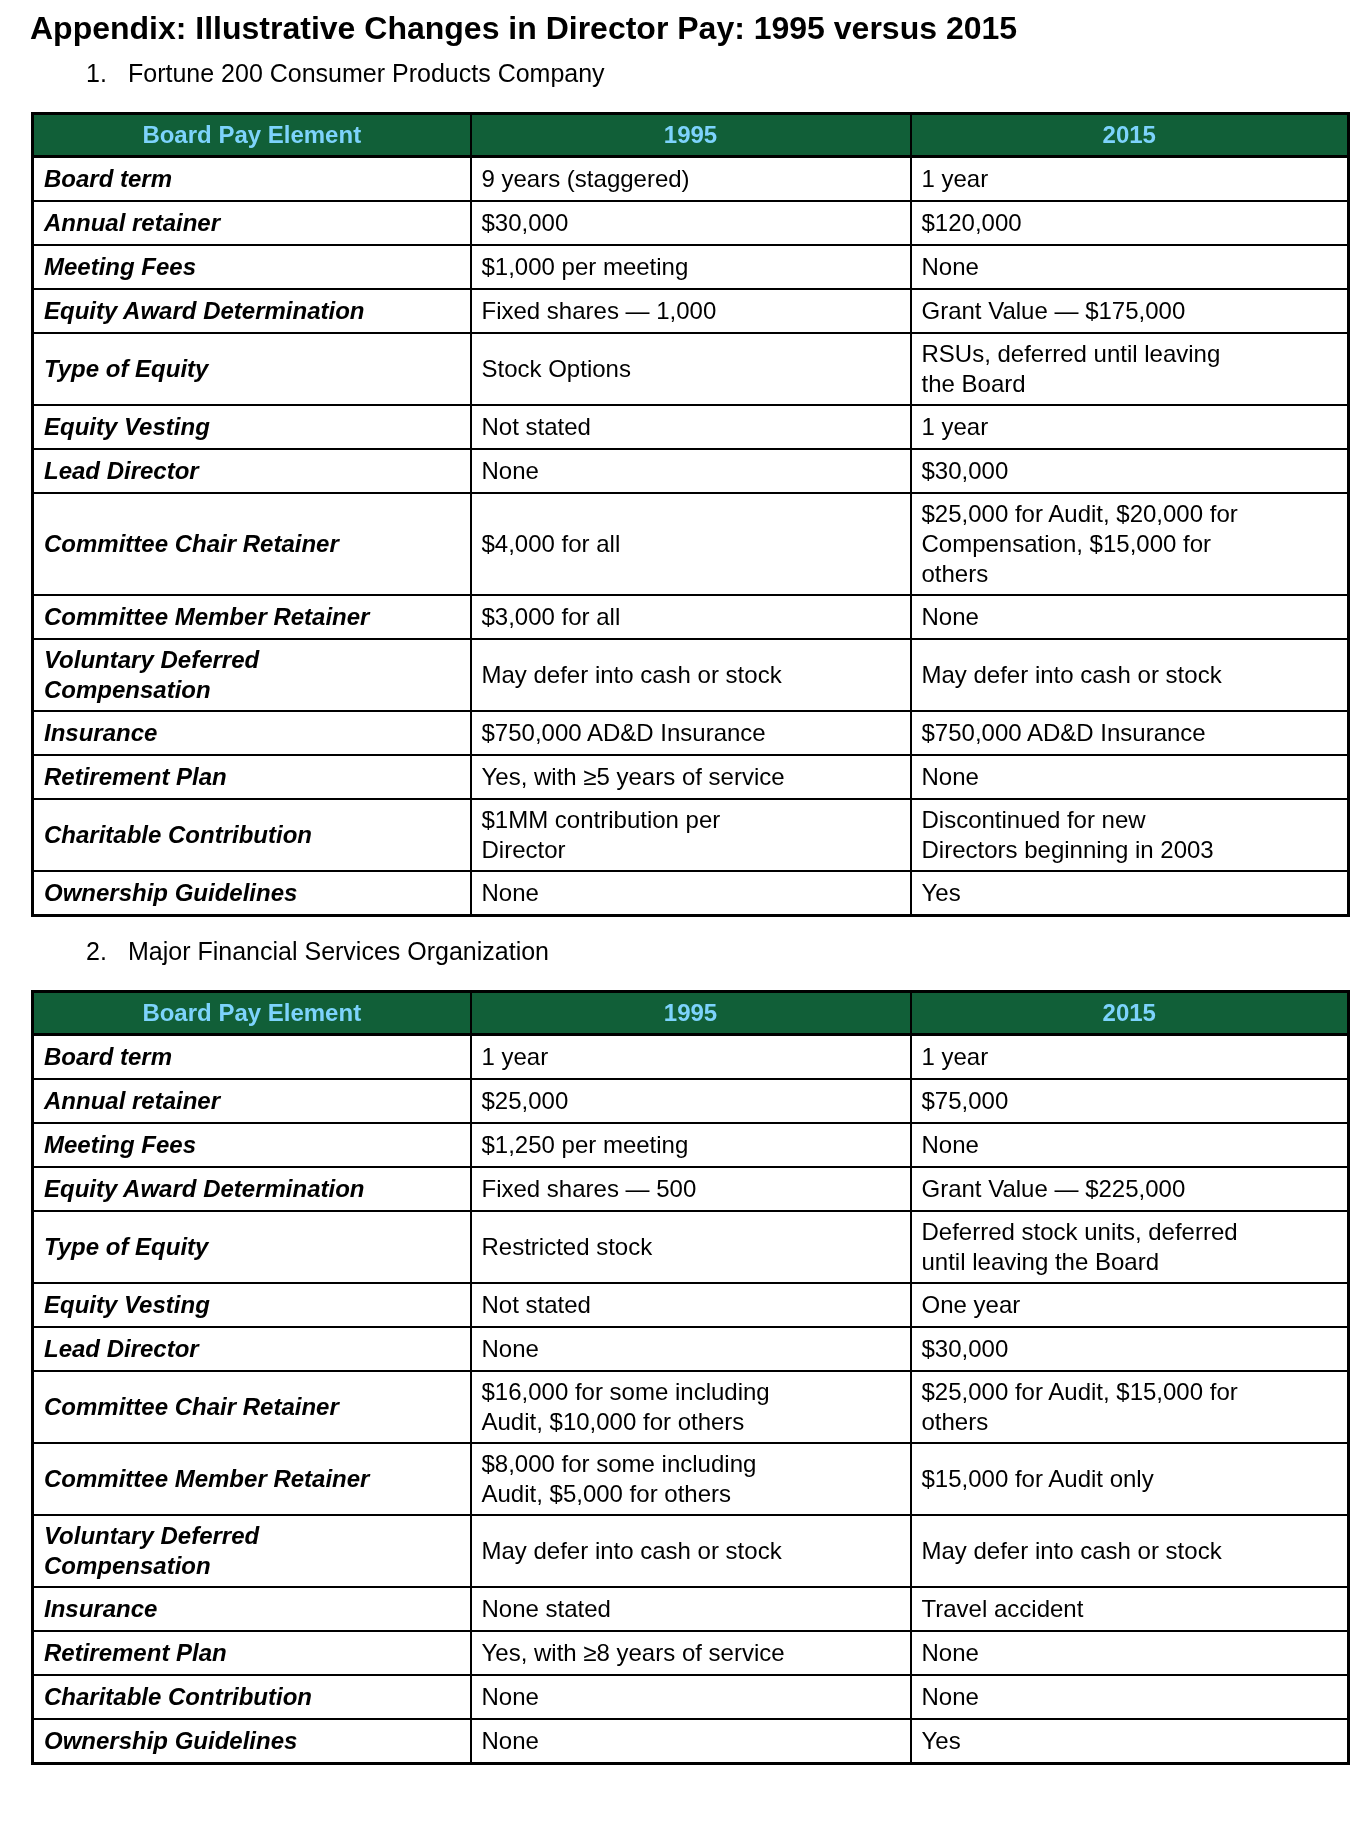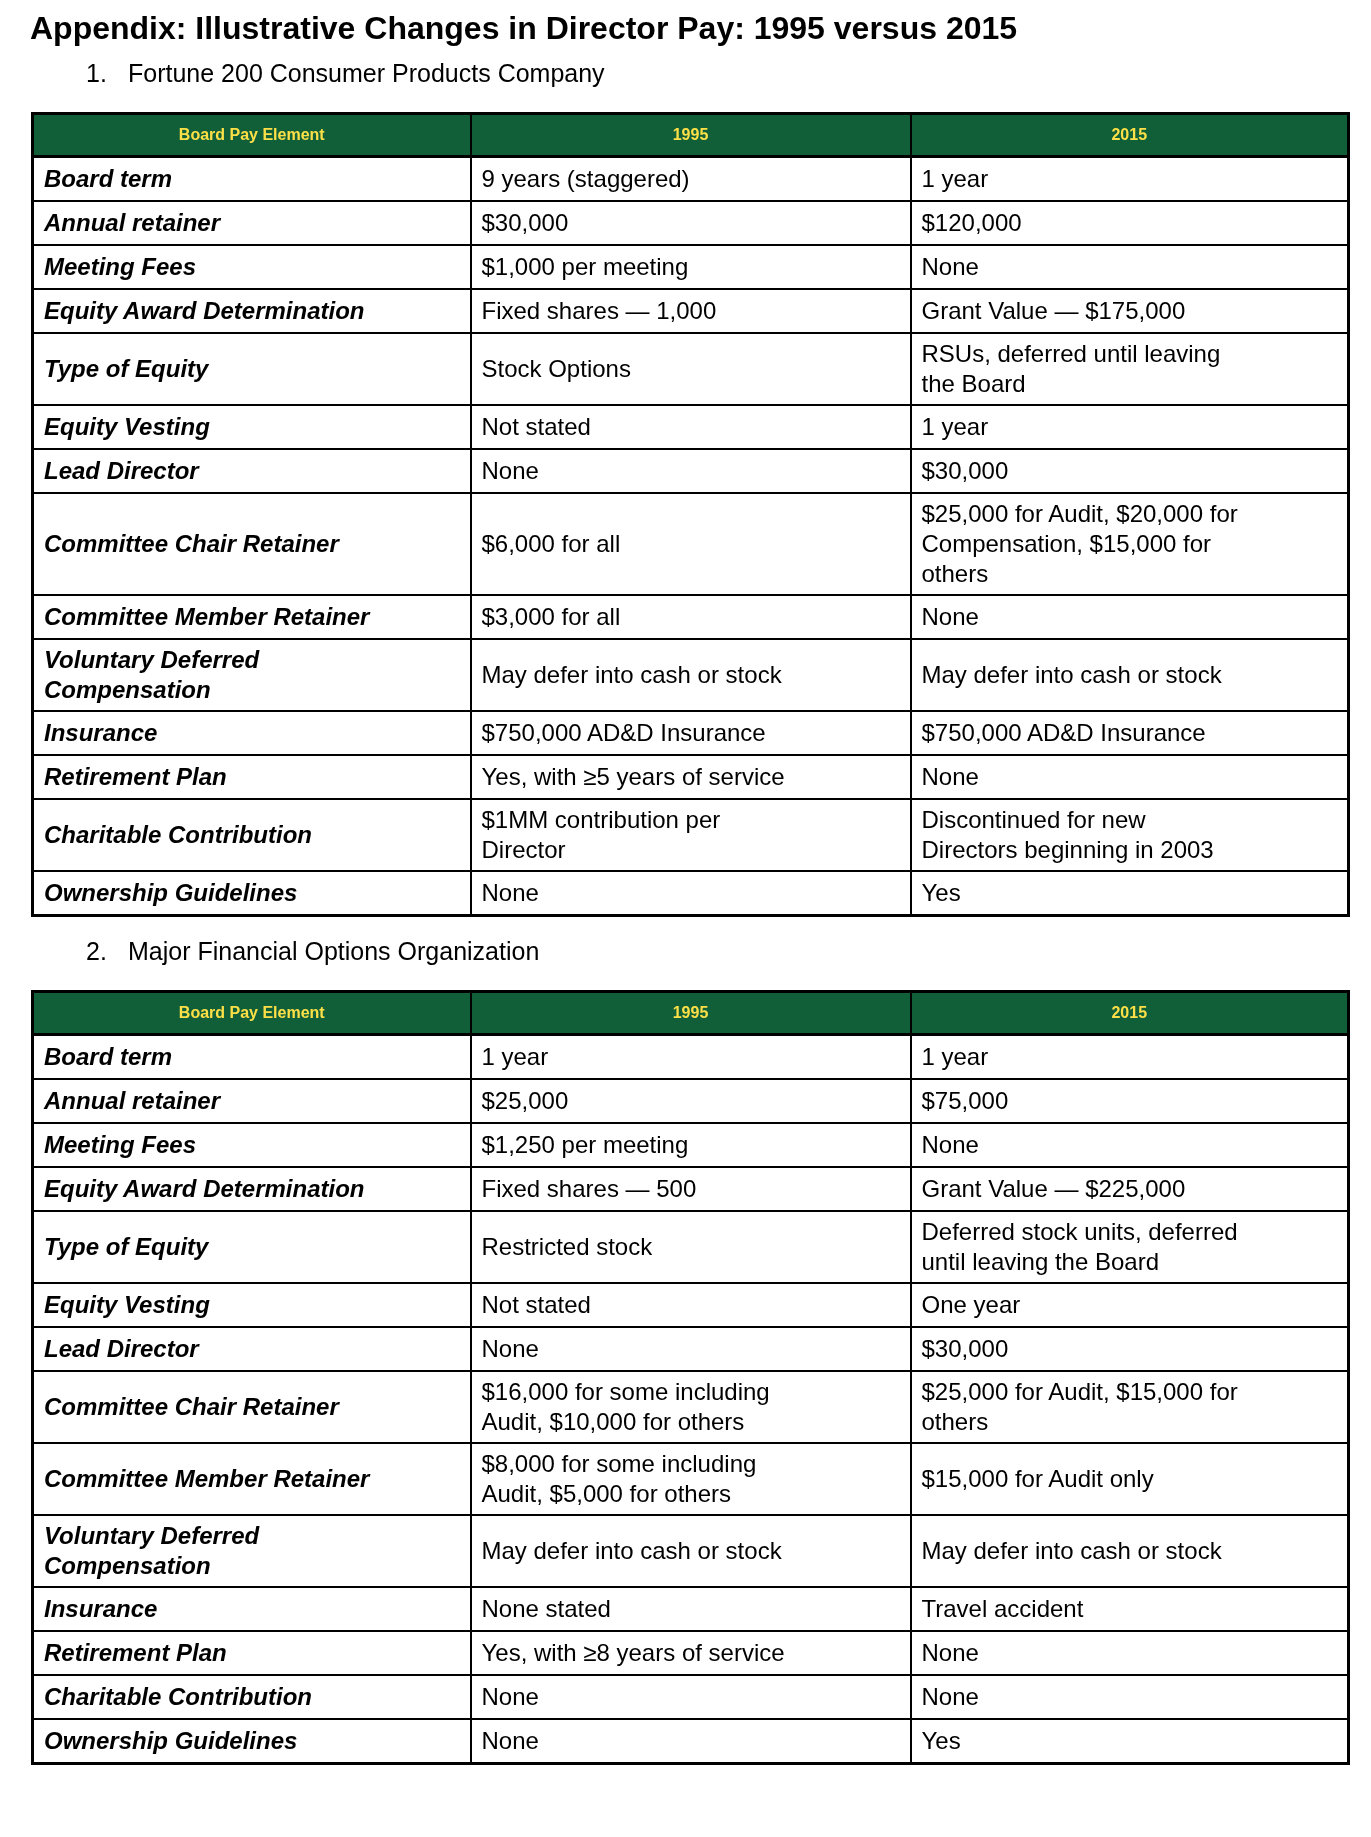--- a/index.html
+++ b/index.html
@@ -31,22 +31,22 @@
     width: 1316px;
     border: 3px solid #000;
     margin: 0 0 0 1px;
   }
   table.pay-table col.c1 { width: 438px; }
   table.pay-table col.c2 { width: 440px; }
   table.pay-table col.c3 { width: 438px; }
 
   table.pay-table th {
     background: #115F38;
-    color: #fde047;
-    font-size: 16px;
+    color: #7dd3fc;
+    font-size: 24px;
     font-weight: bold;
     text-align: center;
     border: 2px solid #000;
     border-bottom: 3px solid #000;
     padding: 5px 8px;
     height: 30px;
   }
   table.pay-table td {
     font-size: 24px;
     line-height: 30px;
@@ -121,21 +121,21 @@
             <td>Not stated</td>
             <td>1 year</td>
           </tr>
           <tr>
             <td class="element">Lead Director</td>
             <td>None</td>
             <td>$30,000</td>
           </tr>
           <tr>
             <td class="element">Committee Chair Retainer</td>
-            <td>$6,000 for all</td>
+            <td>$4,000 for all</td>
             <td>$25,000 for Audit, $20,000 for
 Compensation, $15,000 for
 others</td>
           </tr>
           <tr>
             <td class="element">Committee Member Retainer</td>
             <td>$3,000 for all</td>
             <td>None</td>
           </tr>
           <tr>
@@ -165,21 +165,21 @@
             <td class="element">Ownership Guidelines</td>
             <td>None</td>
             <td>Yes</td>
           </tr>
         </tbody>
     </table>
   </div>
 
   <div>
     <p class="list-heading">
-      <span class="num">2.</span><span>Major Financial Options Organization</span>
+      <span class="num">2.</span><span>Major Financial Services Organization</span>
     </p>
 
     <table class="pay-table">
       <colgroup>
           <col class="c1">
           <col class="c2">
           <col class="c3">
         </colgroup>
       <thead>
         <tr>

